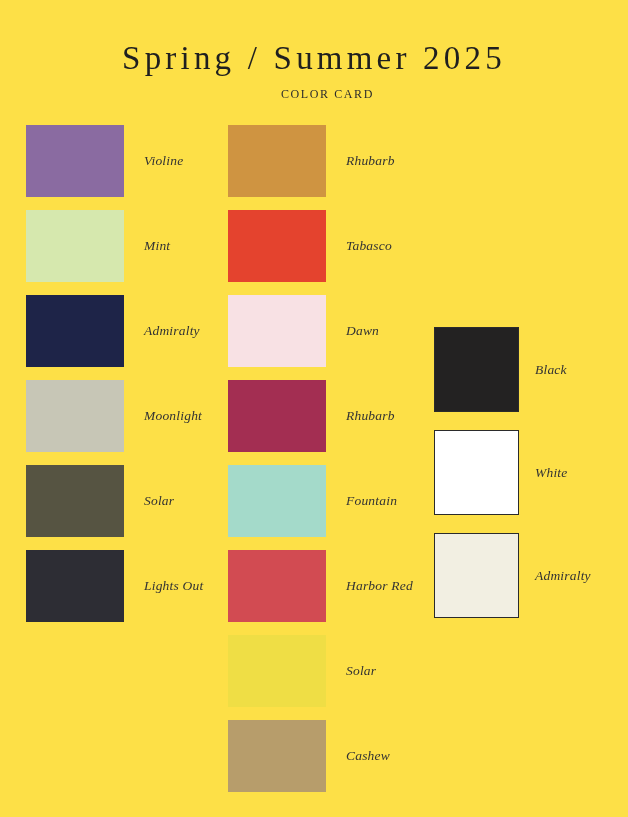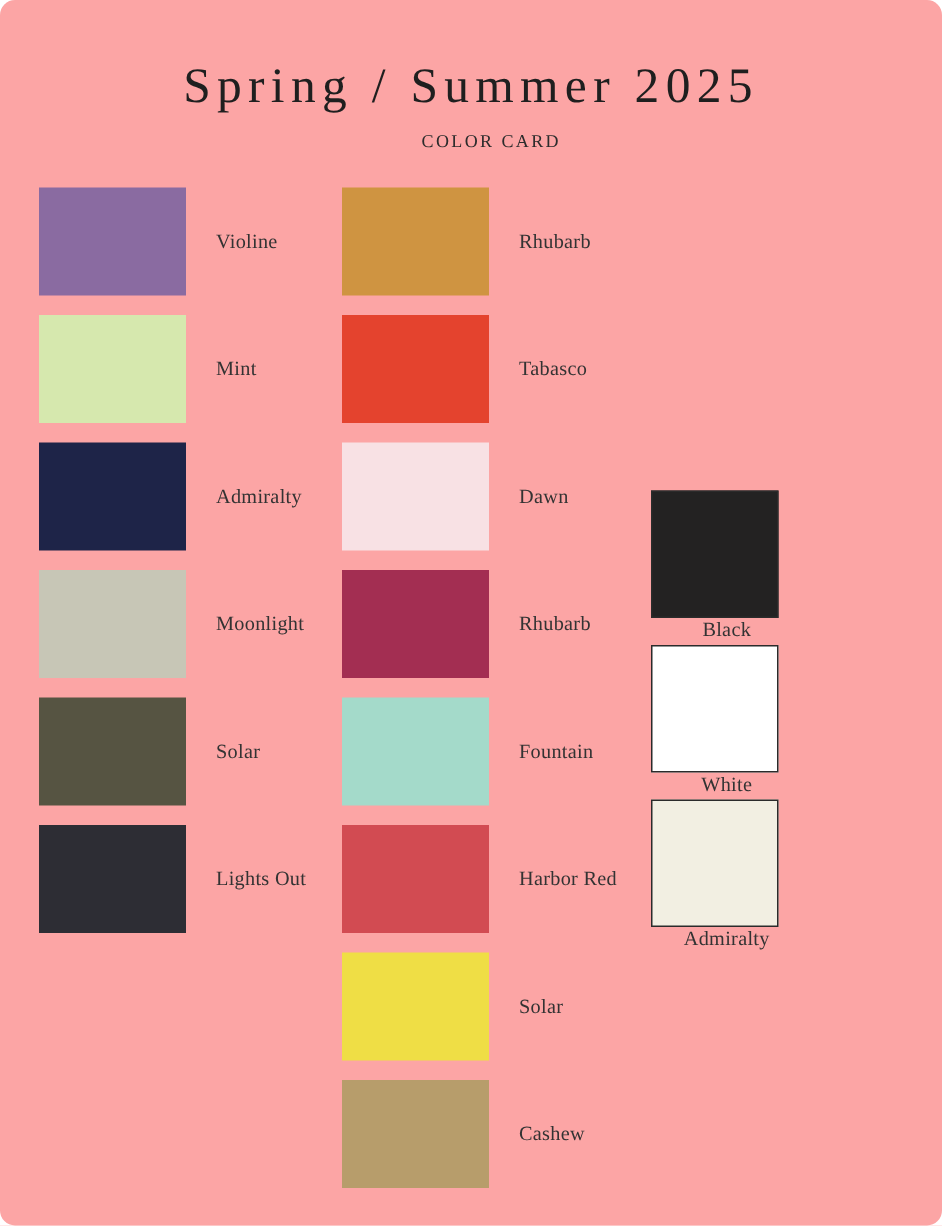--- a/index.html
+++ b/index.html
@@ -12,22 +12,21 @@
     height: 817px;
     overflow: hidden;
     font-family: "Liberation Serif", "DejaVu Serif", serif;
     color: #2e2e2e;
     position: relative;
   }
 
   #card {
     position: absolute;
     inset: 0;
-    background: #fca5a5;
-    border-radius: 10px;
+    background: #fde047;
   }
 
   
   .header {
     position: absolute;
     left: 0;
     top: 0;
     width: 628px;
     text-align: center;
   }
@@ -59,23 +58,24 @@
     position: absolute;
   }
   #col-1 { left: 26px;  top: 125px; }
   #col-2 { left: 228px; top: 125px; }
   #col-3 { left: 434px; top: 327px; }
 
   .swatch-row {
     position: relative;
     display: flex;
     align-items: center;
+    font-style: italic;
   }
   .col-main .swatch-row { height: 72px; margin-bottom: 13px; }
-  .col-neutral .swatch-row { height: 85px; margin-bottom: 18px; flex-direction: column; }
+  .col-neutral .swatch-row { height: 85px; margin-bottom: 18px; }
 
   .chip {
     flex: 0 0 auto;
     box-sizing: border-box;
   }
   .col-main .chip {
     width: 98px;
     height: 72px;
   }
   .col-neutral .chip {

